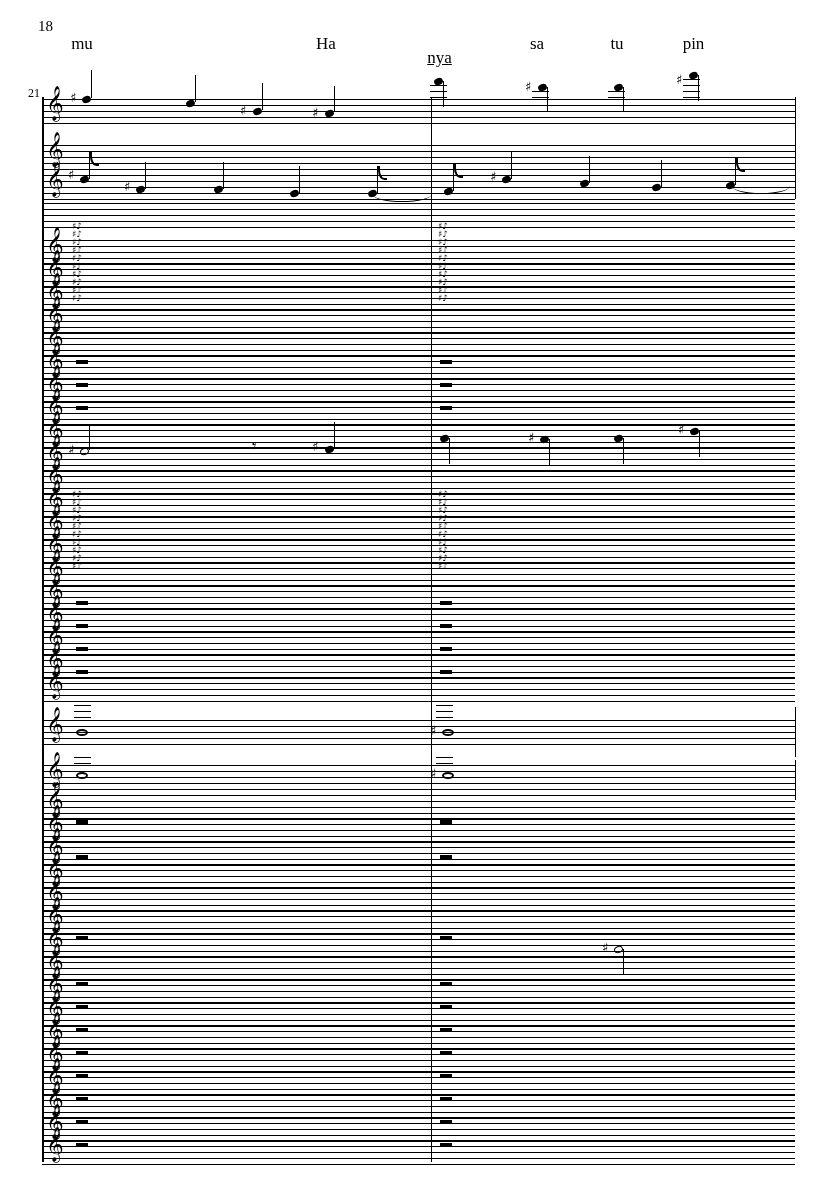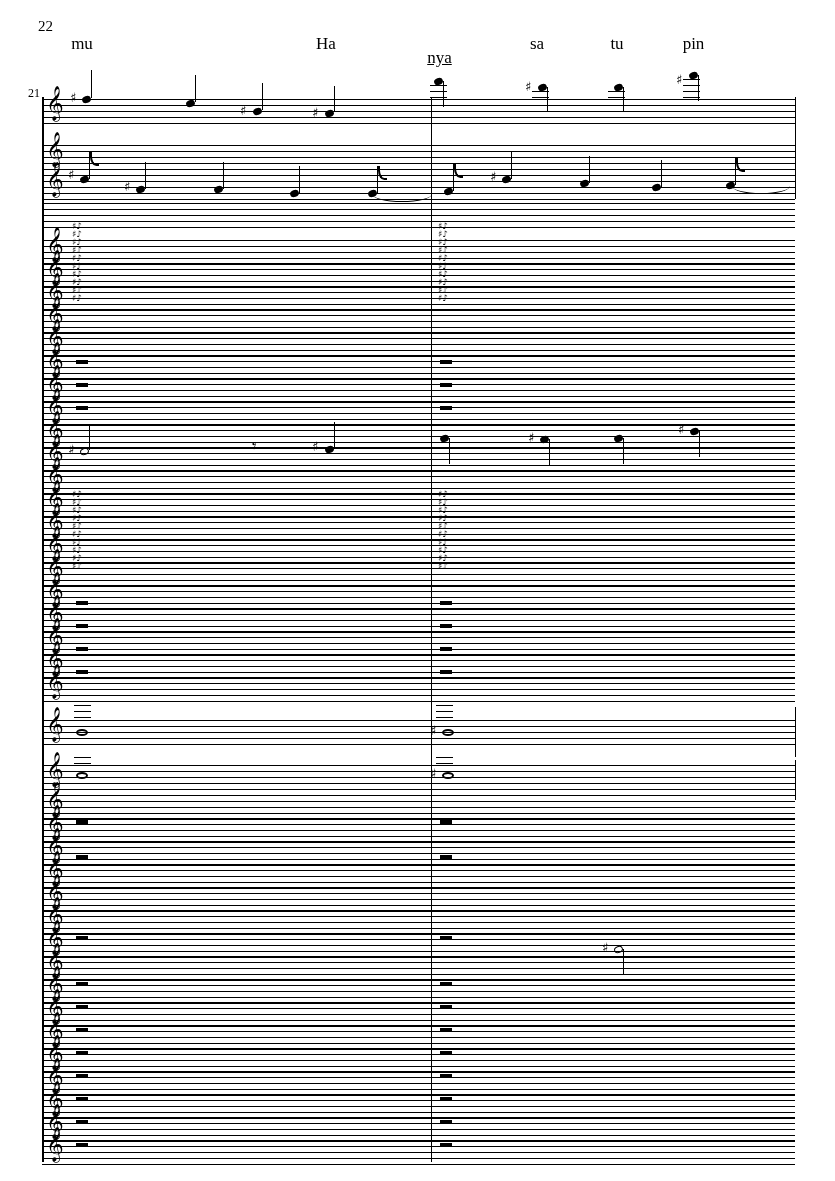--- a/index.html
+++ b/index.html
@@ -146,21 +146,21 @@
     border-bottom: 1.3px solid #000000;
     border-radius: 0 0 50% 50% / 0 0 100% 100%;
     height: 7px;
   }
 </style>
 </head>
 <body>
 
 <div id="page">
 
-  <div class="abs page-number">22</div>
+  <div class="abs page-number">18</div>
 
   <div class="abs lyric" style="left:62px; top:34px; width:40px;">mu</div>
   <div class="abs lyric" style="left:306px; top:34px; width:40px;text-align:center;">Ha</div>
   <div class="abs lyric" style="left:417px; top:48px; width:45px;text-decoration:underline;">nya</div>
   <div class="abs lyric" style="left:517px; top:34px; width:40px;">sa</div>
   <div class="abs lyric" style="left:597px; top:34px; width:40px;">tu</div>
   <div class="abs lyric" style="left:671px; top:34px; width:45px;">pin</div>
 
   <div class="abs measure-number" style="left:28px; top:86px;">21</div>
 

